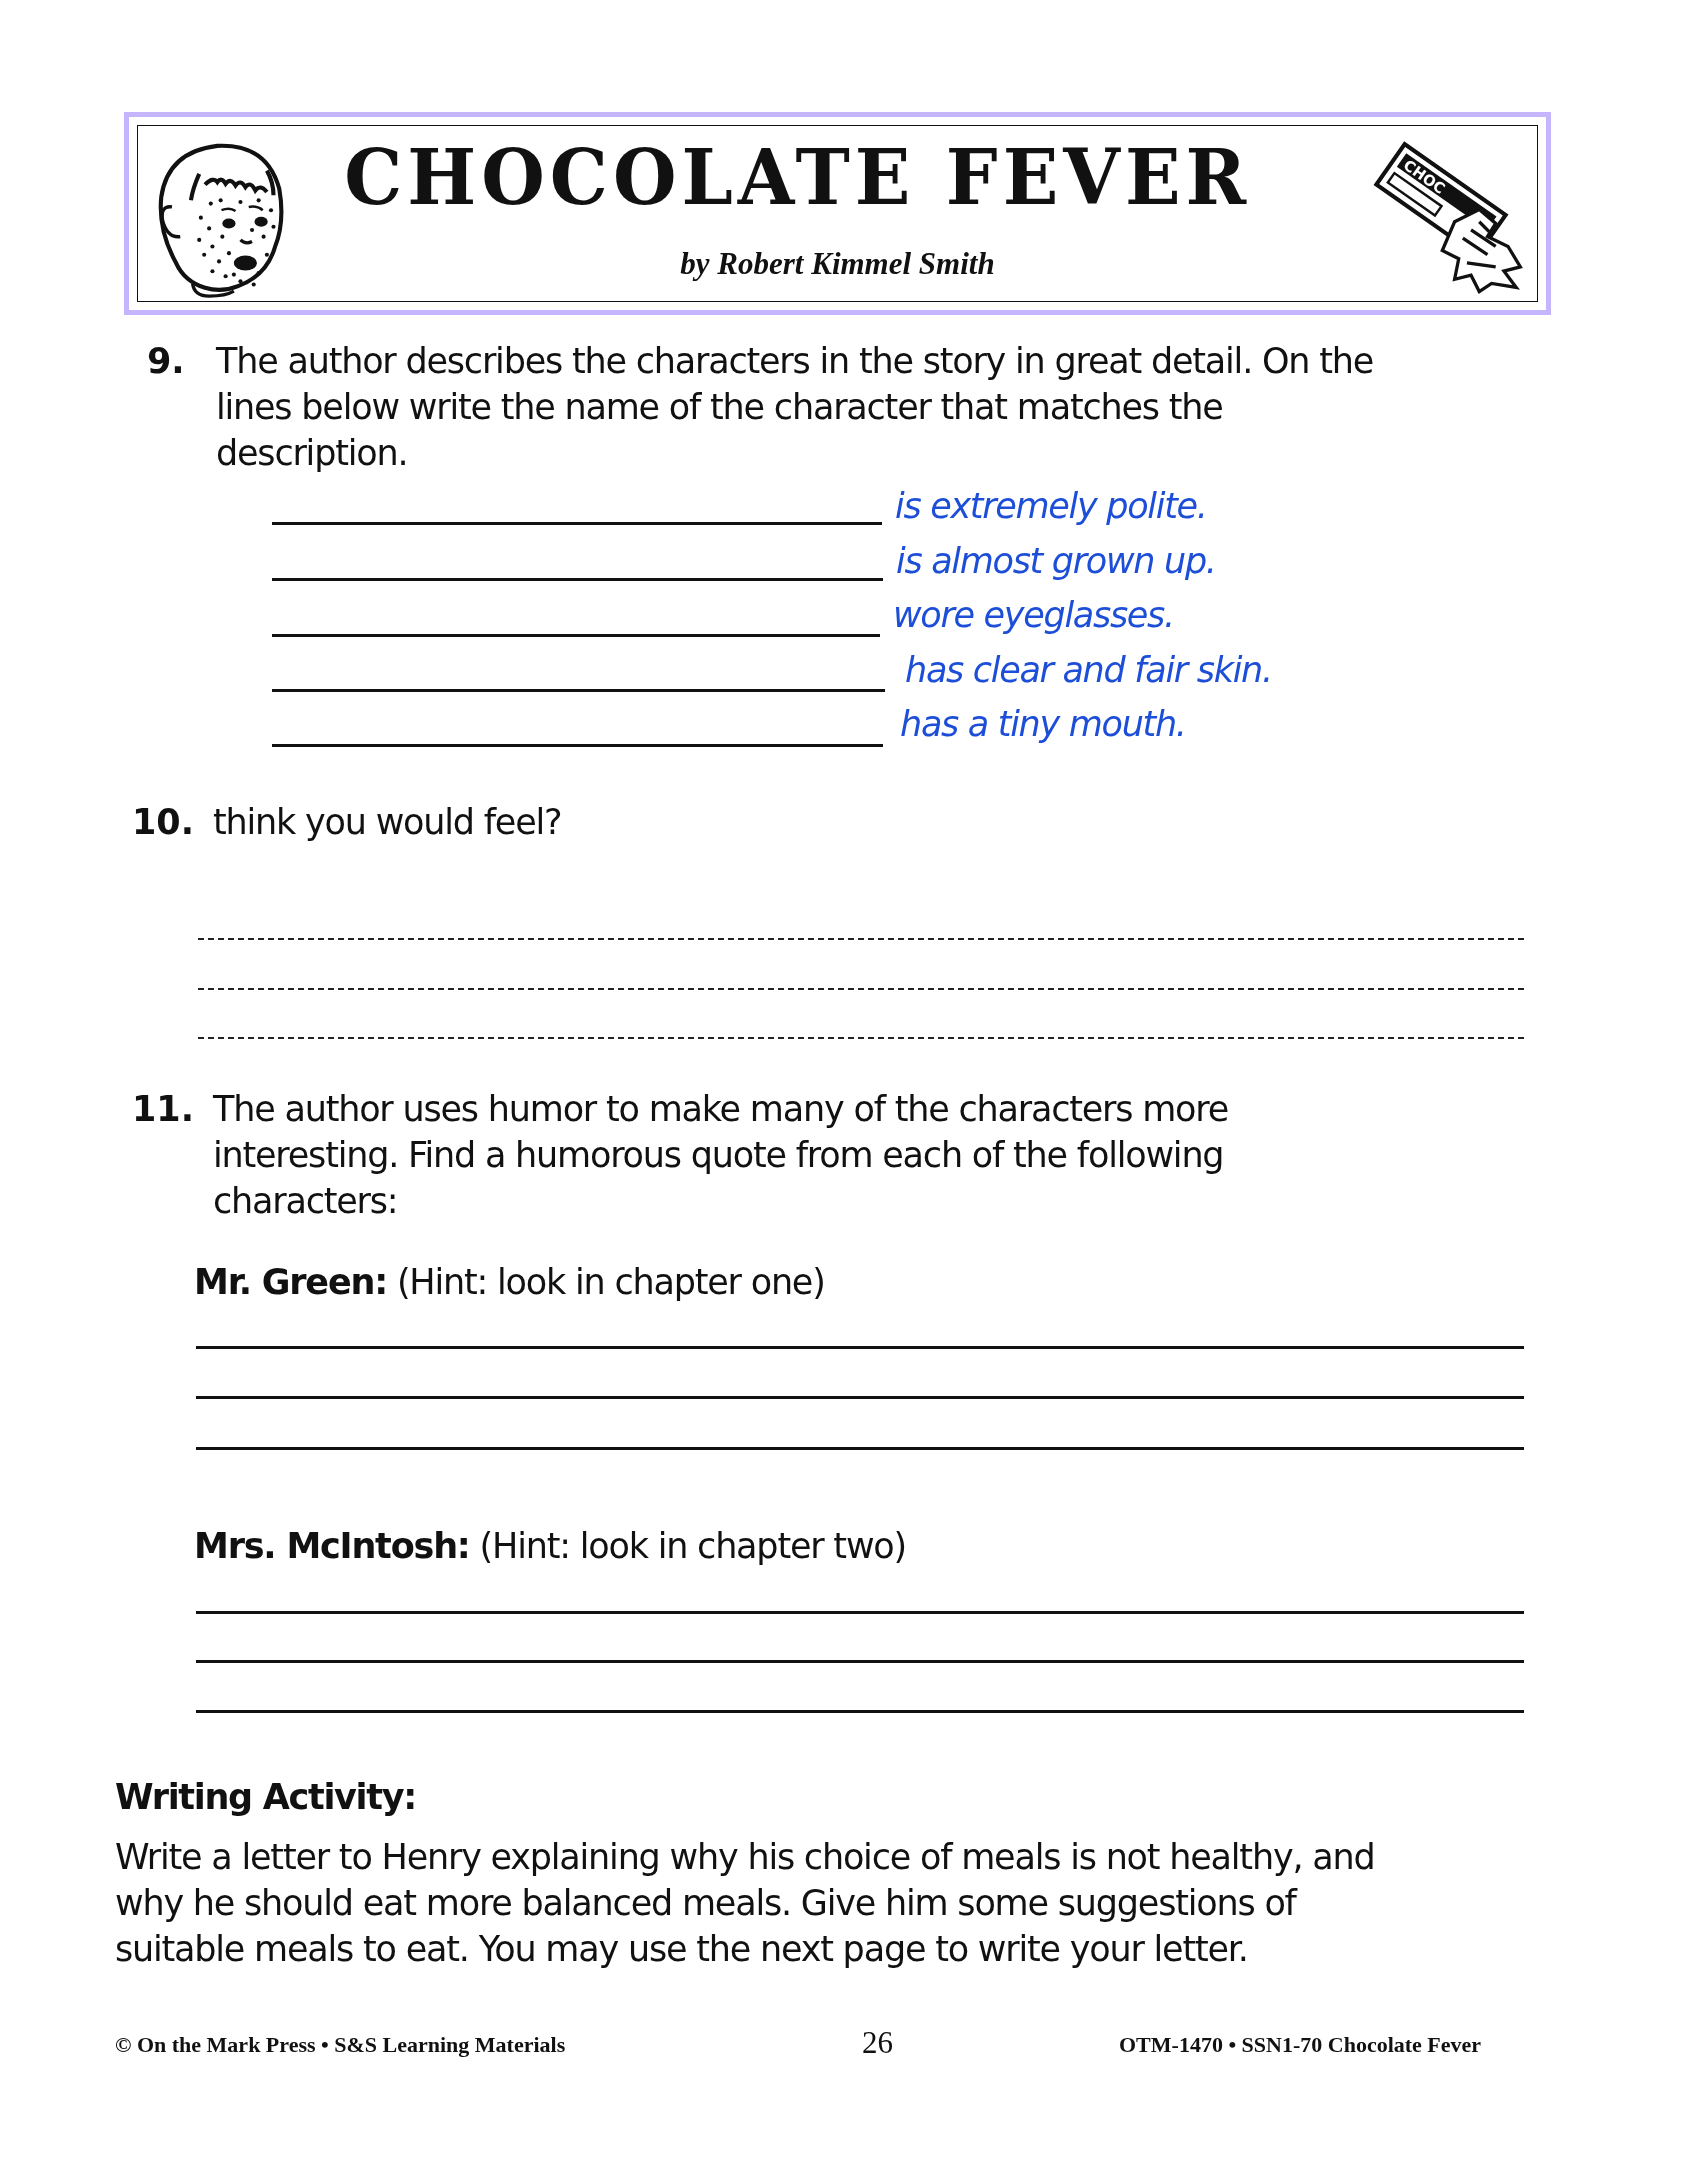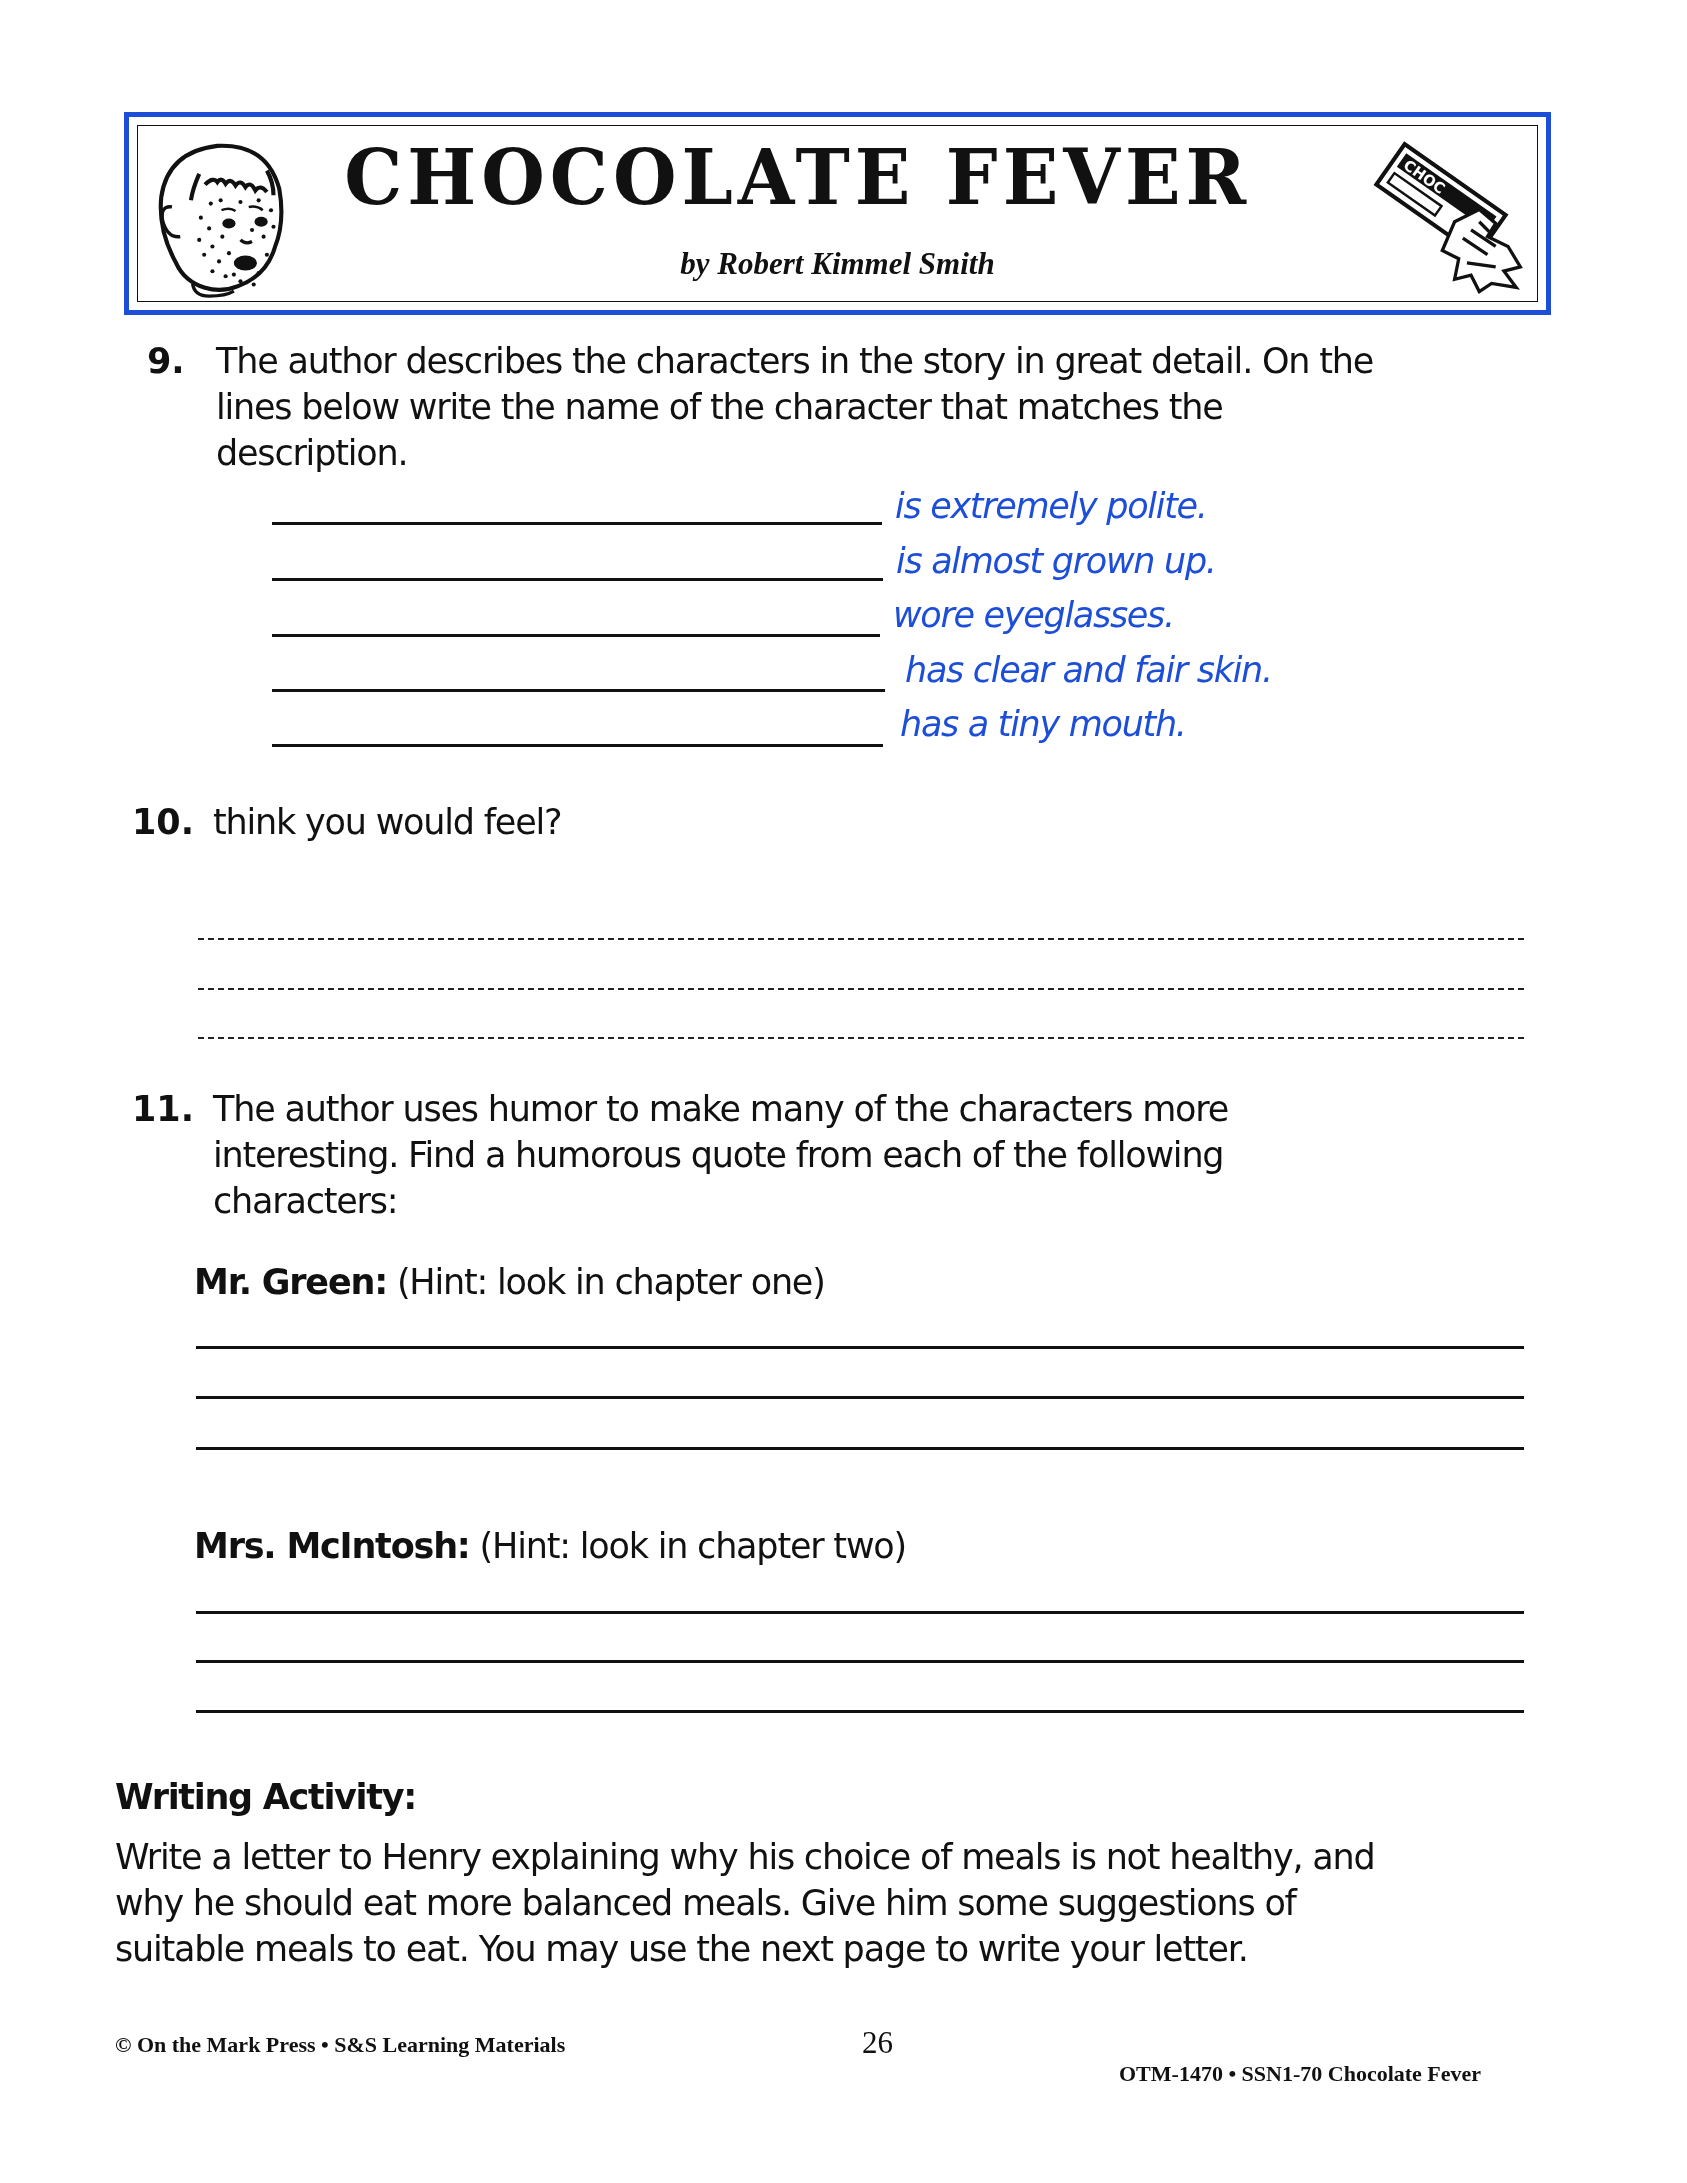--- a/index.html
+++ b/index.html
@@ -1,20 +1,20 @@
 <!DOCTYPE html>
 <html style="font-size:13px"><head>
 <meta charset="utf-8">
 <style>
   html, body { margin: 0; padding: 0; background: #ffffff; }
   body { width: 1687px; height: 2183px; position: relative; overflow: hidden; color: #111; font-family: "DejaVu Sans", sans-serif; }
   .abs { position: absolute; }
 
   
-  .header-outer { left: 124px; top: 112px; width: 1417px; height: 193px; border: 5px solid #1d4ed8; background: #fff; }
+  .header-outer { left: 124px; top: 112px; width: 1417px; height: 193px; border: 5px solid #c4b5fd; background: #fff; }
   .header-inner { left: 8.2px; top: 8.2px; right: 8.2px; bottom: 8.2px; border: 1.6px solid #111; }
   .title { left: 157px; top: 15px; width: 1005px; text-align: center; font-family: "DejaVu Serif", serif; font-weight: 900; font-size: 73px; letter-spacing: 5px; line-height: 1; transform: scaleY(1.05); color: #111; }
   .byline { left: 0; right: 0; top: 120px; text-align: center; font-family: "Liberation Serif", serif; font-style: italic; font-weight: bold; font-size: 31px; color: #111; }
   .face-icon { left: 5px; top: 5px; width: 157px; height: 170px; }
   .bar-icon { left: 1218px; top: 5px; width: 189px; height: 170px; }
 
   
   .body-text { font-family: "DejaVu Sans", sans-serif; font-size: 35px; line-height: 46px; color: #111; letter-spacing: -1.2px; font-weight: 400; }
   .qnum { font-family: "DejaVu Sans", sans-serif; font-weight: bold; font-size: 35px; line-height: 46px; color: #111; }
   .blank-line { height: 3.3px; background: #111; }
@@ -142,14 +142,14 @@
 
 <div class="abs heading" style="left:115px; top:1765px;margin-top:12px;">Writing Activity:</div>
 <div class="abs body-text" style="left:115px; top:1834px; width:1450px;">
   <div>Write a letter to Henry explaining why his choice of meals is not healthy, and</div>
   <div>why he should eat more balanced meals.  Give him some suggestions of</div>
   <div>suitable meals to eat.  You may use the next page to write your letter.</div>
 </div>
 
 <div class="abs footer" style="left:115px; top:2032px;">© On the Mark Press • S&amp;S Learning Materials</div>
 <div class="abs footer-page" style="left:820px; top:2025px;margin-left:42px;">26</div>
-<div class="abs footer" style="left:1119px; top:2032px;margin-top:29px;">OTM-1470 • SSN1-70 Chocolate Fever</div>
+<div class="abs footer" style="left:1119px; top:2032px;">OTM-1470 • SSN1-70 Chocolate Fever</div>
 
 
 </body></html>

